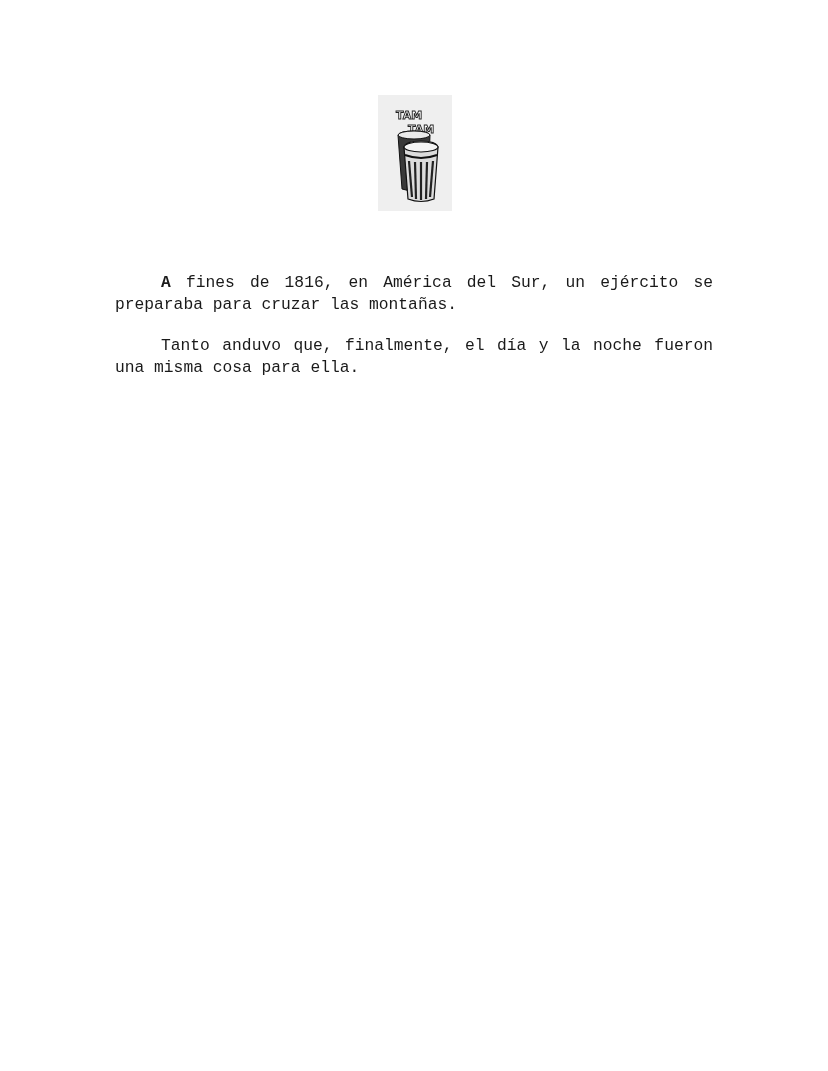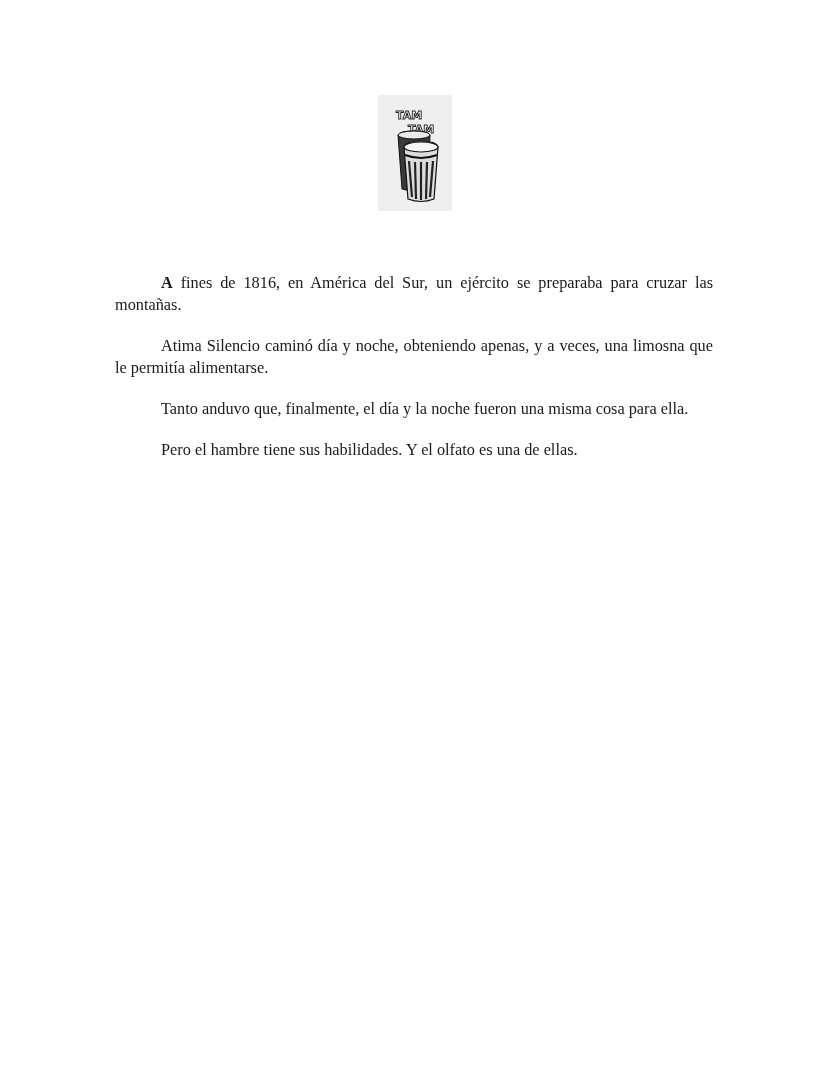--- a/index.html
+++ b/index.html
@@ -24,21 +24,21 @@
       background: #efefef;
     }
     .illustration svg {
       display: block;
     }
     .text-block {
       position: absolute;
       left: 115px;
       top: 272px;
       width: 598px;
-      font-family: Liberation Serif, serif;
+      font-family: Liberation Mono, monospace;
       font-size: 16.3px;
       line-height: 22px;
       text-align: justify;
     }
     .para {
       margin: 0 0 19px 0;
       text-indent: 46px;
     }
     .para .dropcap {
       font-weight: bold;
@@ -64,16 +64,14 @@
       <line x1="37" y1="67" x2="38" y2="104"></line>
       <line x1="43" y1="67" x2="43" y2="105"></line>
       <line x1="49" y1="67" x2="48" y2="104"></line>
       <line x1="55" y1="66" x2="52" y2="102"></line>
     </g>
   </svg>
 </div>
 
 <div class="text-block">
   <p class="para"><span class="dropcap">A</span><span> fines de 1816, en América del Sur, un ejército se preparaba para cruzar las montañas.</span></p>
-  <p class="para"><span>Atima Silencio caminó día y noche, obteniendo apenas, y a veces, una limosna que le permitía alimentarse.</span></p>
   <p class="para"><span>Tanto anduvo que, finalmente, el día y la noche fueron una misma cosa para ella.</span></p>
-  <p class="para"><span>Pero el hambre tiene sus habilidades. Y el olfato es una de ellas.</span></p>
 </div>
 
 </body></html>

